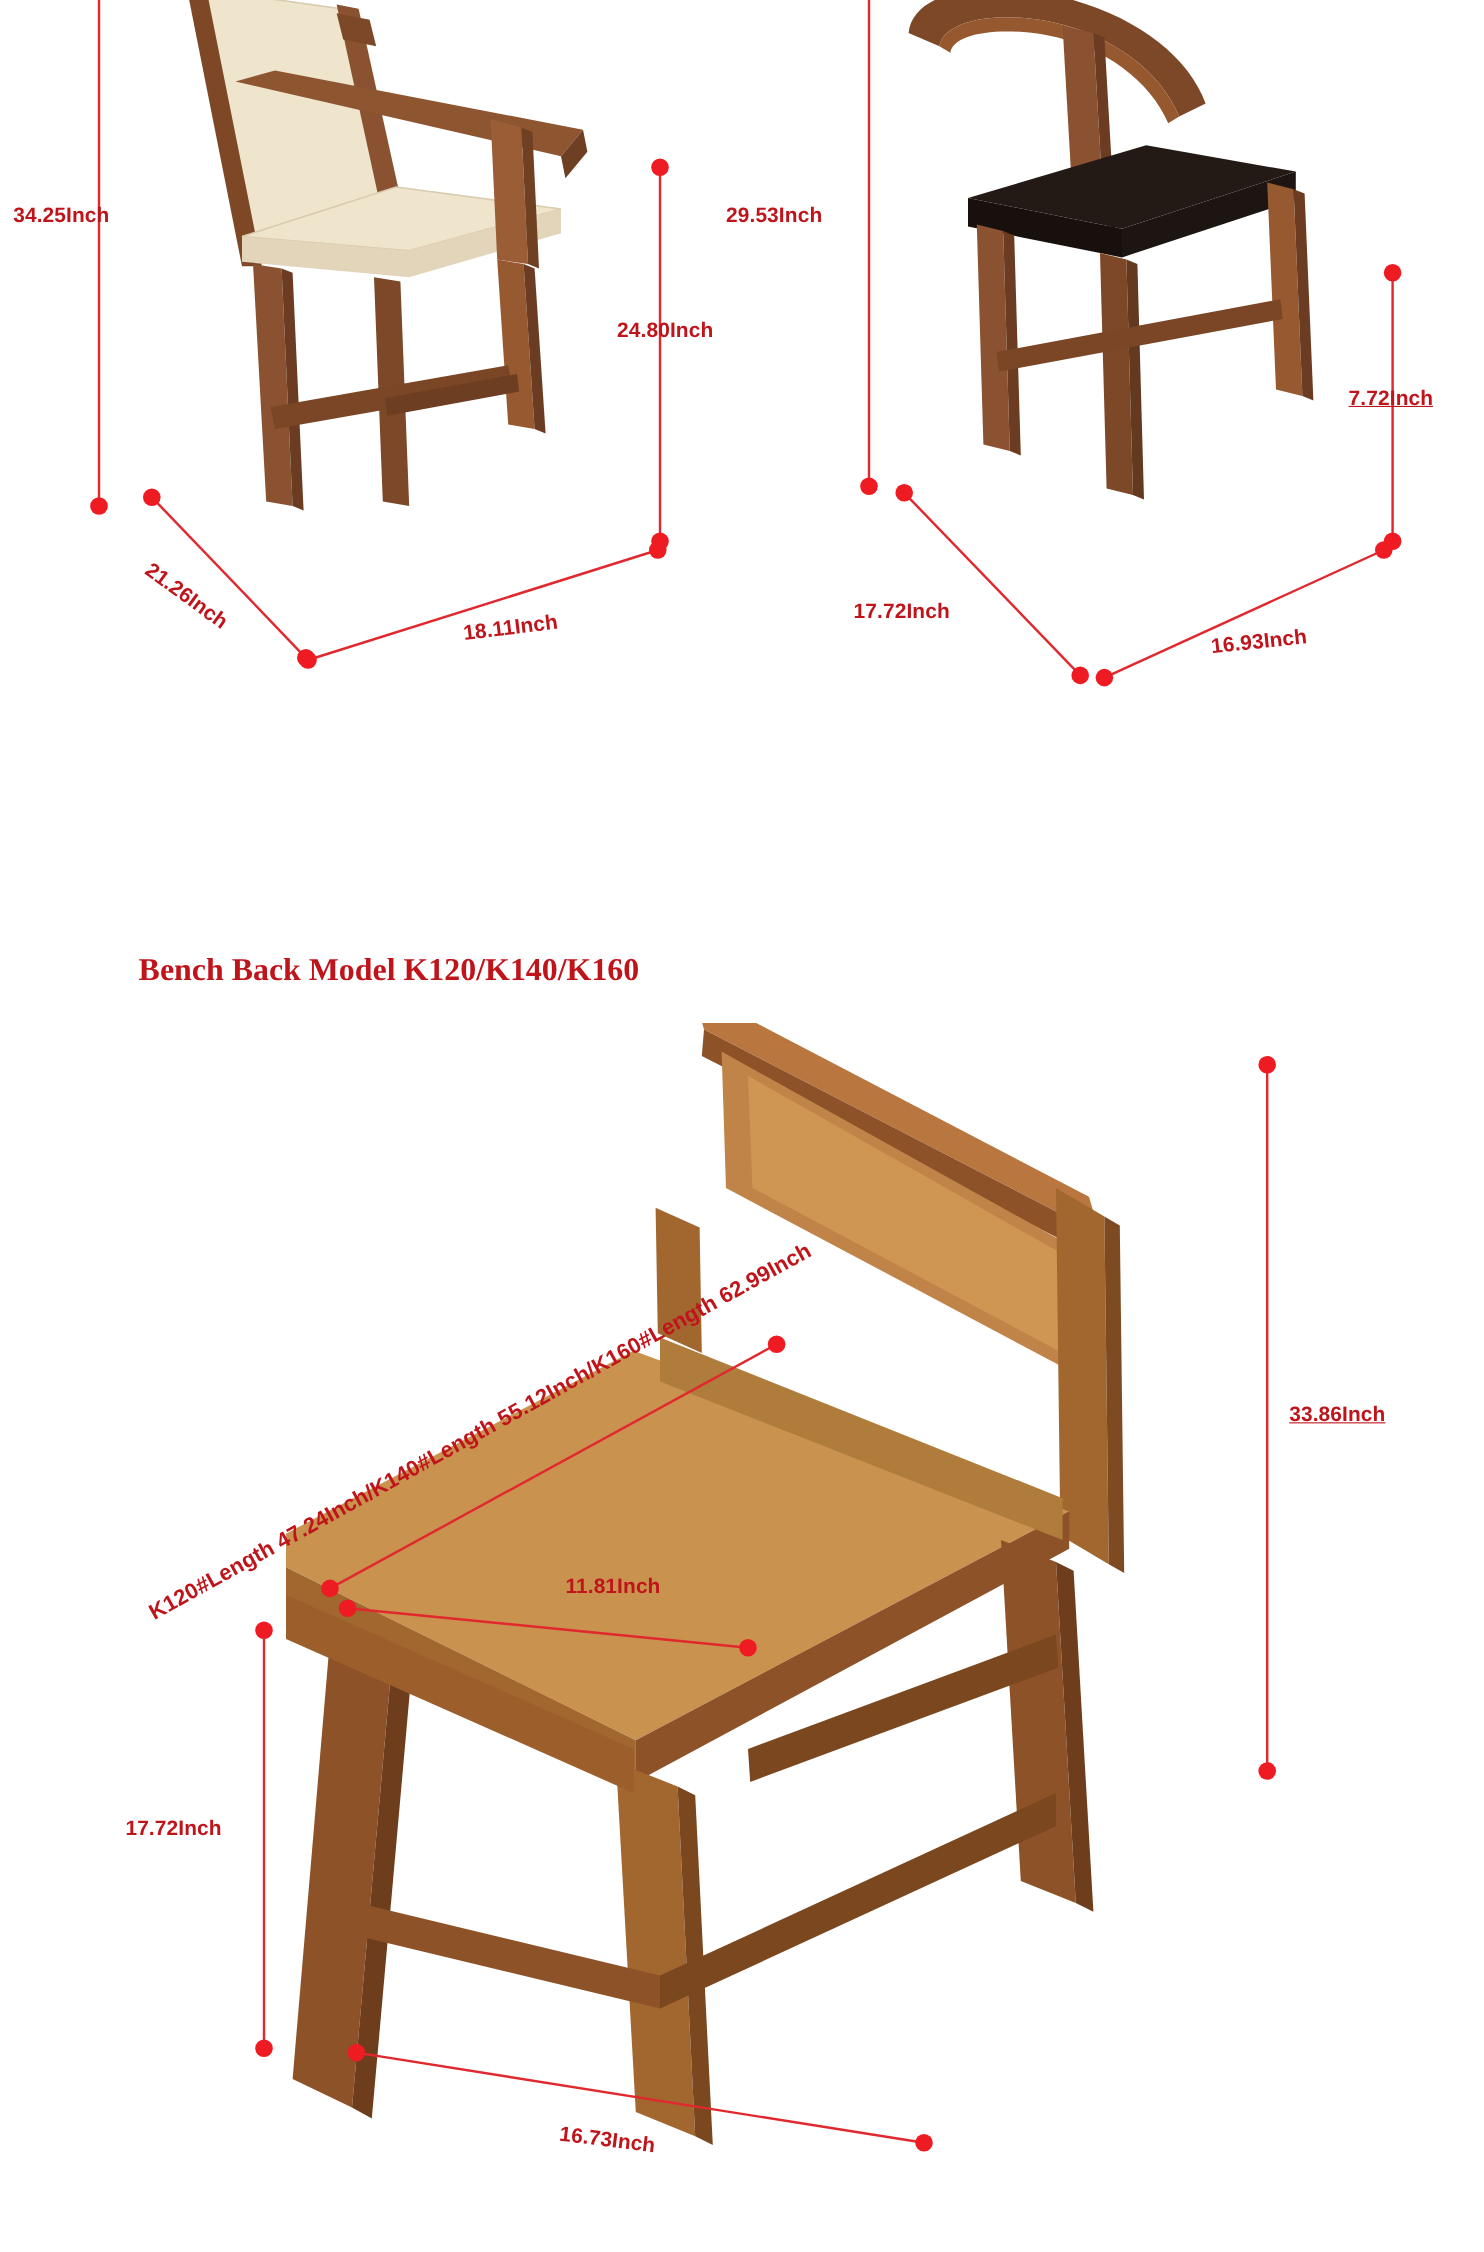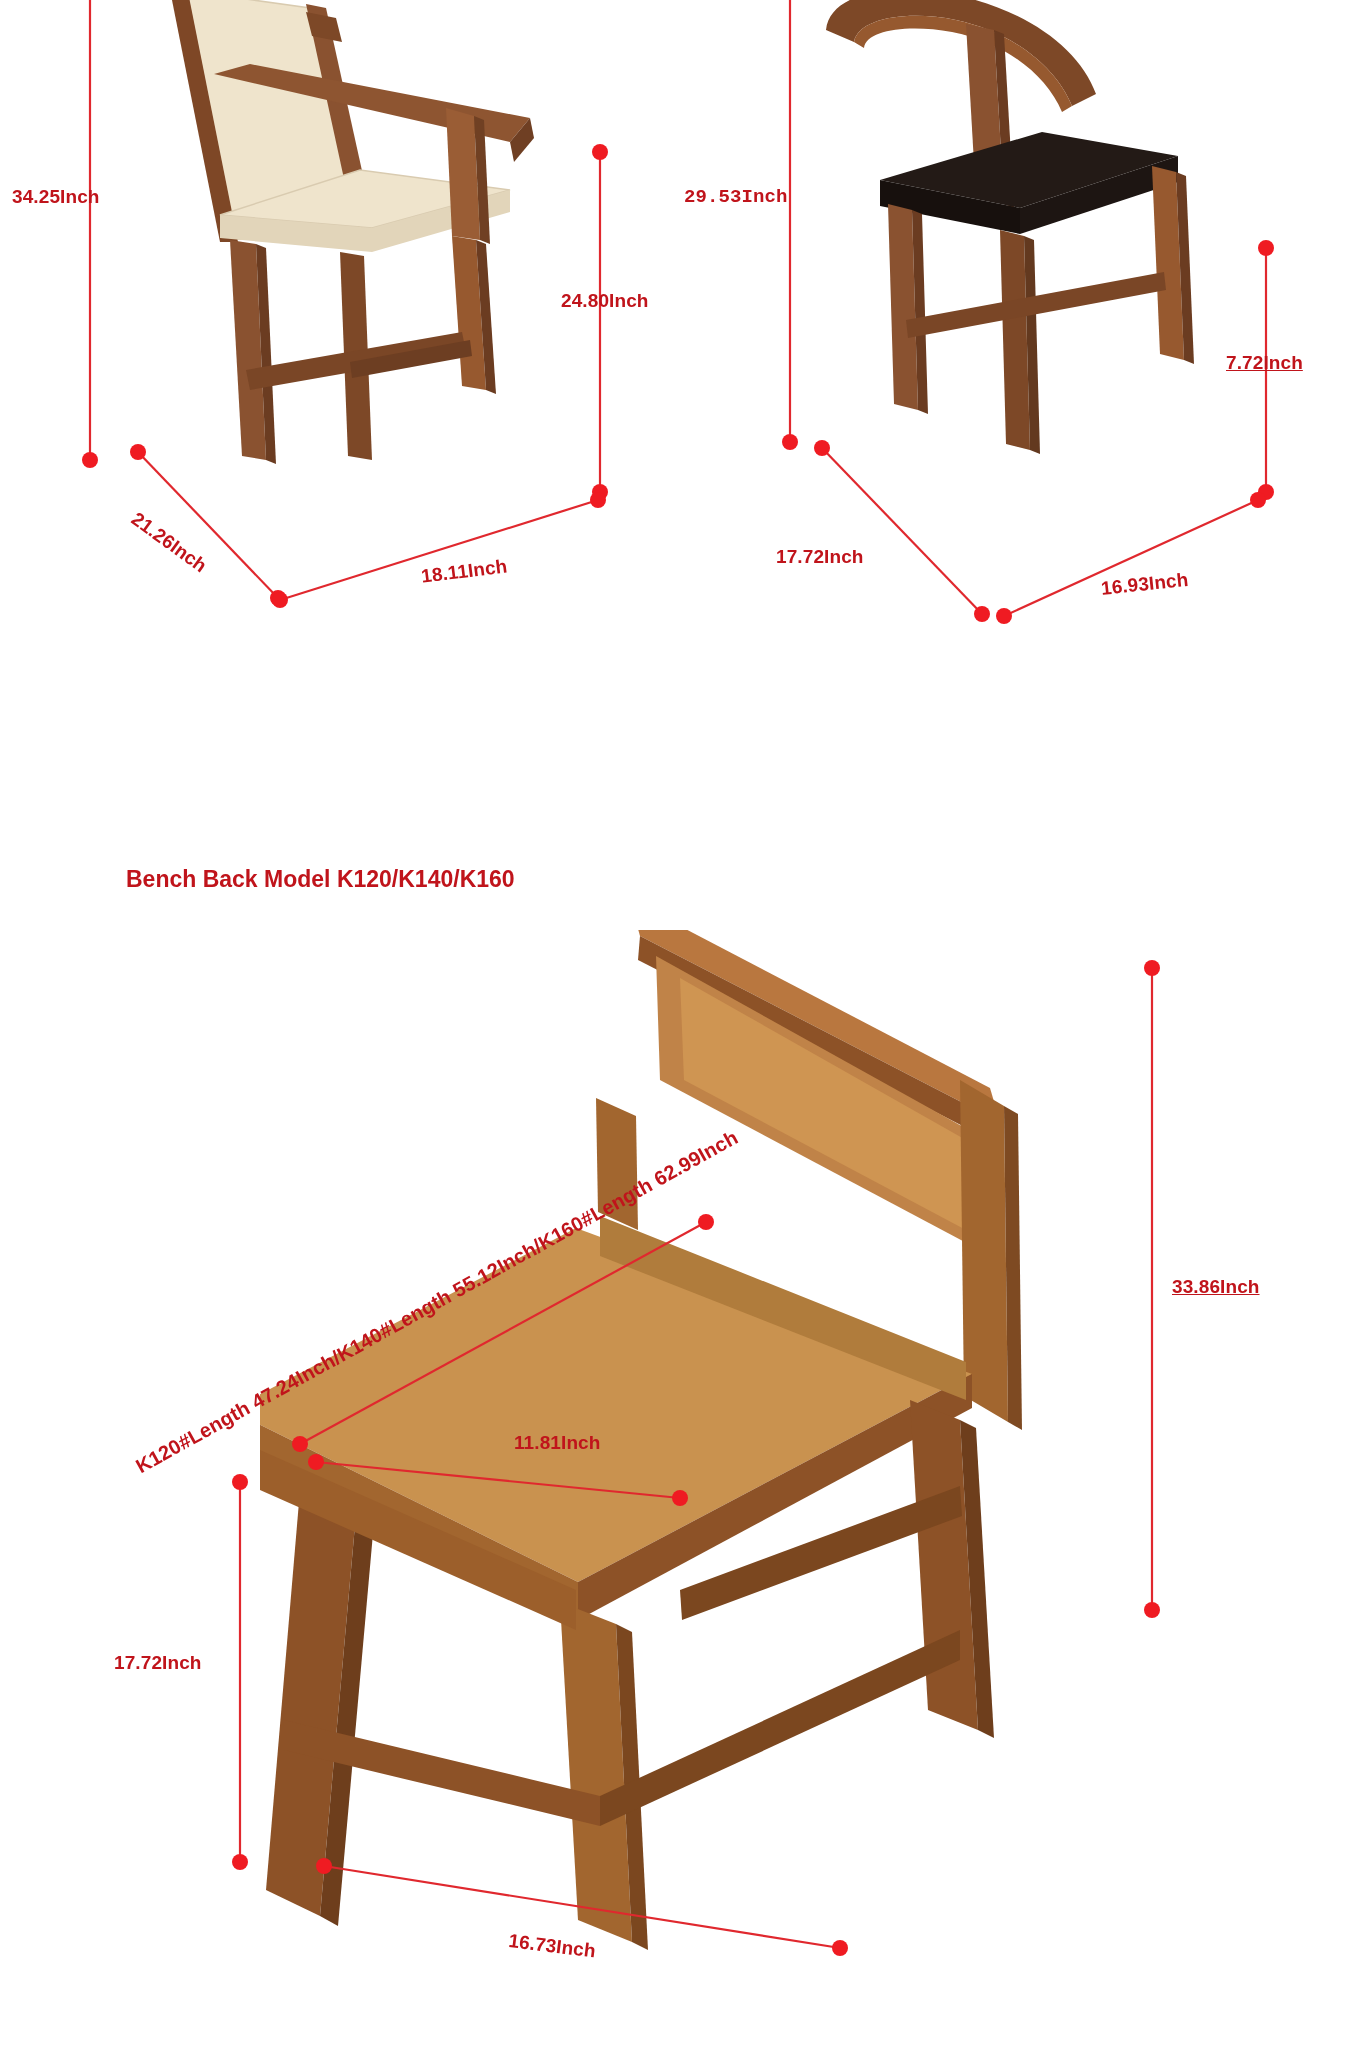--- a/index.html
+++ b/index.html
@@ -20,22 +20,23 @@
     color: #c0141b;
     font-weight: bold;
     font-size: 19px;
     white-space: nowrap;
     letter-spacing: 0.1px;
   }
   .section-title {
     position: absolute;
     color: #c0141b;
     font-weight: bold;
-    font-size: 23px;
+    font-size: 29px;
     white-space: nowrap;
+    font-family: Liberation Serif, serif;
   }
   svg.overlay {
     position: absolute;
     left: 0; top: 0;
     width: 1349px;
     height: 2047px;
     pointer-events: none;
   }
   .ln { stroke: #e0282e; stroke-width: 2.2; fill: none; }
   .dot { fill: #ef1b22; }
@@ -192,21 +193,21 @@
   </svg>
 
   <div class="dim-label" style="left:12px; top:186px;">34.25Inch</div>
 
   <div class="dim-label" style="left:548px; top:290px;margin-left:13px;">24.80Inch</div>
 
   <div class="dim-label" style="left:140px; top:508px; transform:rotate(36deg); transform-origin:left top;">21.26Inch</div>
 
   <div class="dim-label" style="left:420px; top:566px; transform:rotate(-7deg); transform-origin:left top;">18.11Inch</div>
 
-  <div class="dim-label" style="left:684px; top:186px;font-family:Liberation Mono, monospace;">29.53Inch</div>
+  <div class="dim-label" style="left:660px; top:186px;">29.53Inch</div>
 
   <div class="dim-label" style="left:1226px; top:352px;text-decoration:underline;">7.72Inch</div>
 
   <div class="dim-label" style="left:776px; top:546px;">17.72Inch</div>
 
   <div class="dim-label" style="left:1100px; top:578px; transform:rotate(-6deg); transform-origin:left top;">16.93Inch</div>
 
   <div class="section-title" style="left:126px; top:866px;">Bench Back Model K120/K140/K160</div>
 
   <div class="dim-label" style="left:132px; top:1458px; transform:rotate(-29deg); transform-origin:left top; font-size:20px;">K120#Length 47.24Inch/K140#Length 55.12Inch/K160#Length 62.99Inch</div>

